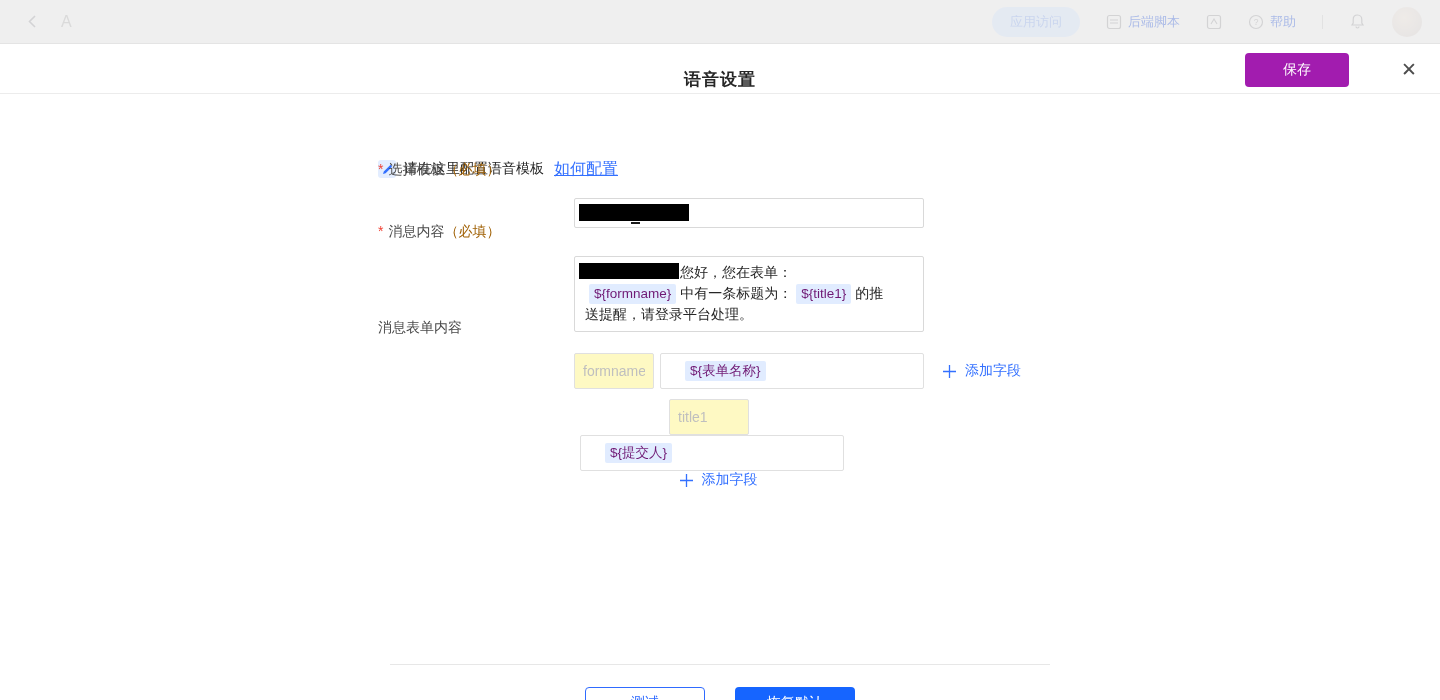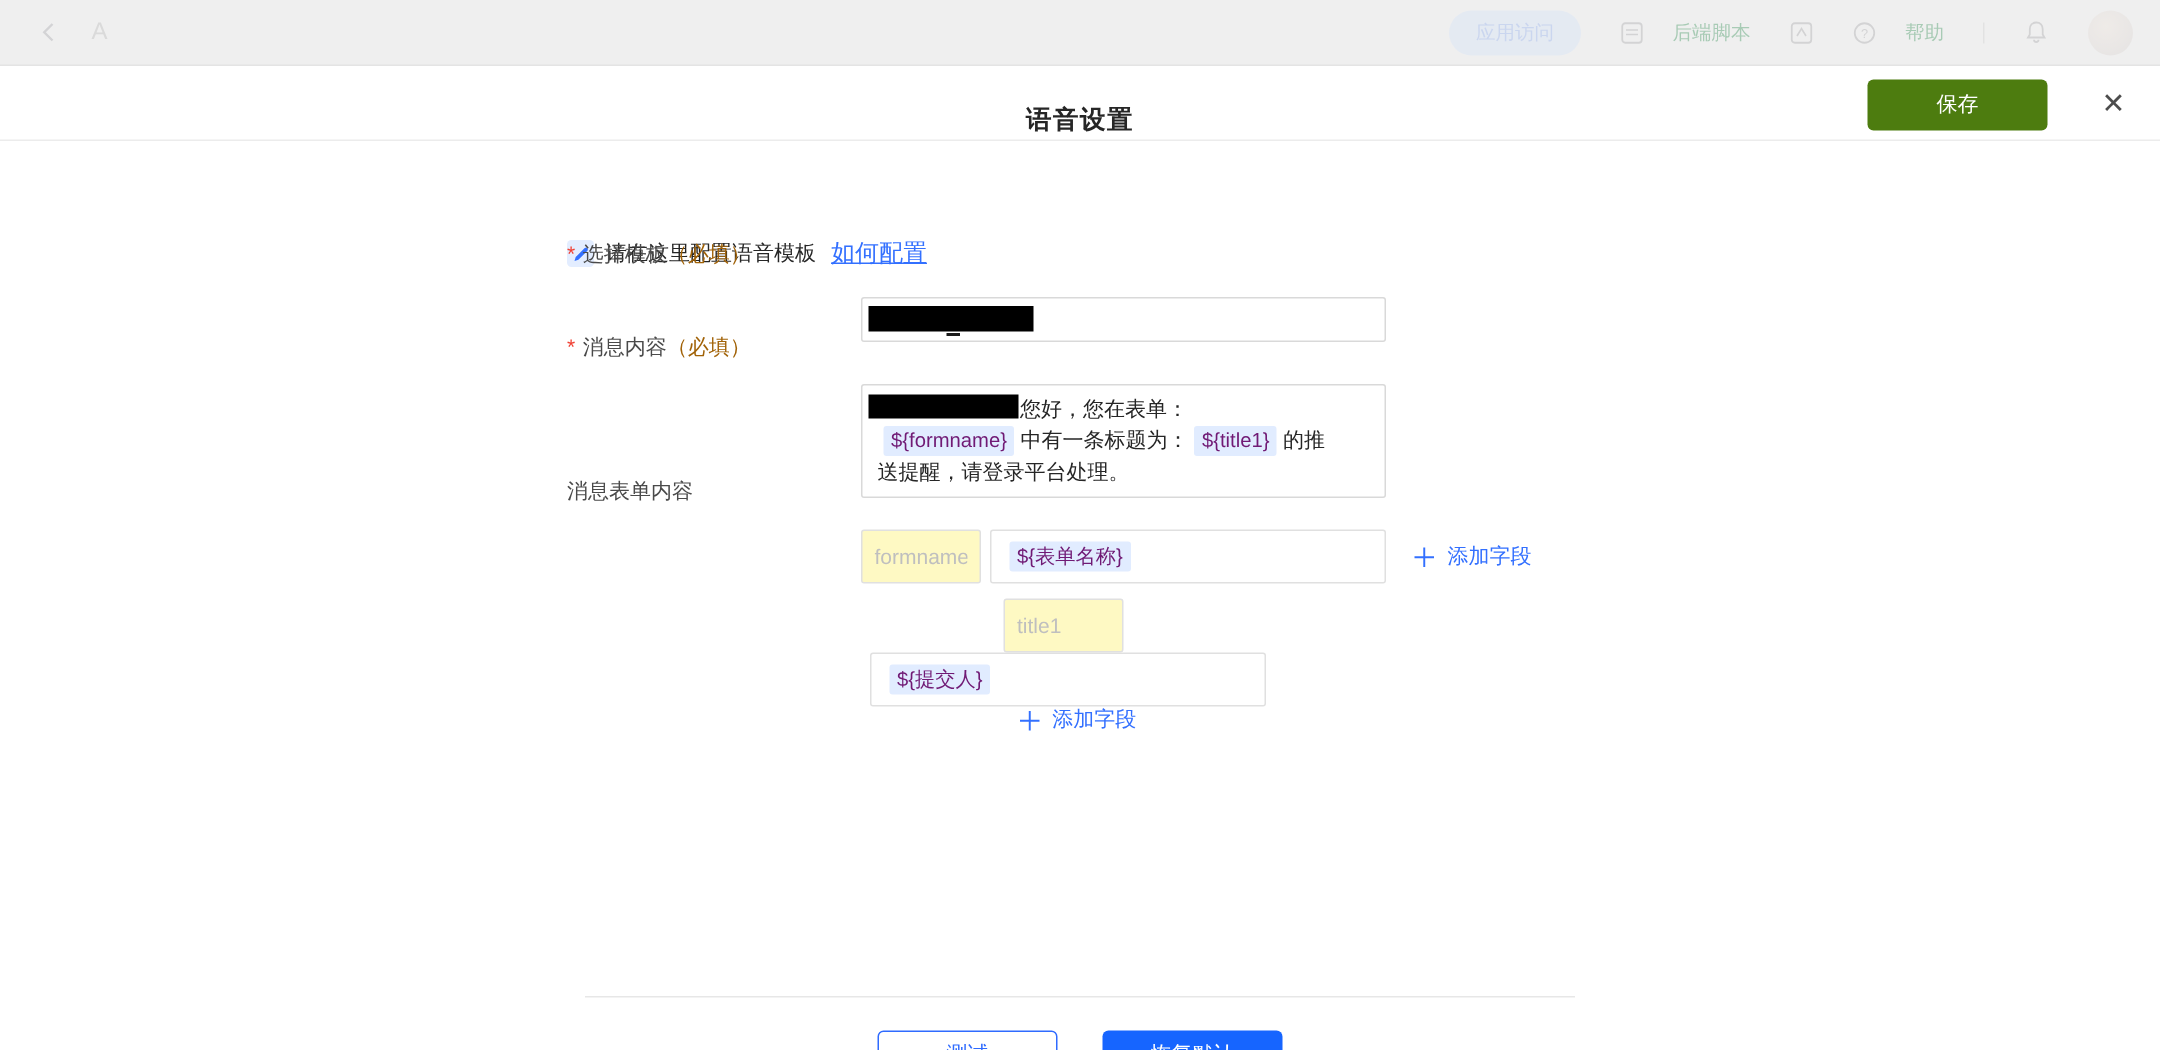--- a/index.html
+++ b/index.html
@@ -18,43 +18,43 @@
   }
   .topbar-inner { display: flex; align-items: center; height: 100%; padding: 0 18px 0 26px; text-align: center; }
   .tb-back { display: inline-flex; align-items: center; opacity: .55; }
   .tb-app-initial { margin-left: 22px; font-size: 16px; color: #dadada; }
   .tb-right { margin-left: auto; display: flex; align-items: center; gap: 26px; opacity: .32; }
   .tb-pill {
     min-width: 88px; height: 30px; border-radius: 15px; background: #cfe0fa;
     color: #7fa3ef; font-size: 13px; display: inline-flex; align-items: center;
     justify-content: center; padding: 0 14px;
   }
-  .tb-item { display: inline-flex; align-items: center; gap: 19px; color: #15803d; font-size: 13px; }
+  .tb-item { display: inline-flex; align-items: center; gap: 6px; color: #1d4ed8; font-size: 13px; }
   .tb-item svg { display: block; }
   .tb-divider { width: 1px; height: 14px; background: #c9c9c9; }
   .tb-avatar {
     width: 30px; height: 30px; border-radius: 50%;
     background: radial-gradient(circle at 40% 35%, #efe4da 0%, #ded6d2 60%, #cfc8c6 100%);
   }
   
   .panel {
     position: absolute; top: 44px; left: 0; width: 1440px; height: 656px; background: #ffffff;
   }
   .panel-header {
     position: absolute; top: 0; left: 0; width: 100%; height: 50px;
     background: #fff; border-bottom: 1px solid #ececec;
   }
   .panel-title {
     position: absolute; left: 0; right: 0; top: 0; height: 50px;
     display: flex; align-items: center; justify-content: center;
     font-size: 17px; font-weight: 600; color: #262626; letter-spacing: 1px; margin-top: 10px;
   }
   .save-btn {
-    position: absolute; left: 1245px; top: 9px; width: 120px; height: 34px;
-    background: #4d7c0f; border: none; border-radius: 4px;
+    position: absolute; left: 1245px; top: 9px; width: 104px; height: 34px;
+    background: #a21caf; border: none; border-radius: 4px;
     color: #ffffff; font-size: 14px; font-family: inherit; cursor: pointer;
   }
   .close-x {
     position: absolute; left: 1396px; top: 12px; width: 26px; height: 26px;
     display: flex; align-items: center; justify-content: center;
     font-size: 19px; color: #4d4d4d; cursor: pointer;
   }
   
   .tip-row {
     position: absolute; left: 378px; top: 113px; height: 24px;
@@ -98,21 +98,21 @@
   .key-input {
     width: 80px; height: 36px; border: 1px solid #e0e0e0; border-radius: 2px;
     padding: 0 8px; font-size: 14px; font-family: inherit; color: #8f8f8f; background: #fef9c3;
   }
   .key-input::placeholder { color: #bfbfbf; opacity: 1; }
   .value-box {
     width: 264px; height: 36px; border: 1px solid #e0e0e0; border-radius: 2px;
     margin-left: 6px; display: flex; align-items: center; padding-left: 8px;
     background: #fff; cursor: text;
   }
-  .value-box .var-chip { margin: 4px; }
+  .value-box .var-chip { margin: 16px; }
   .add-field {
     margin-left: 18px; display: inline-flex; align-items: center; gap: 8px;
     color: #3370ff; font-size: 14px; cursor: pointer; white-space: nowrap;
   }
   
   .divider { position: absolute; left: 390px; top: 620px; width: 660px; height: 1px; background: #e7e7e7; }
   .test-btn {
     position: absolute; left: 585px; top: 643px; width: 120px; height: 32px;
     background: #ffffff; border: 1px solid #2f6bff; border-radius: 4px;
     color: #2f6bff; font-size: 14px; font-family: inherit; cursor: pointer;

